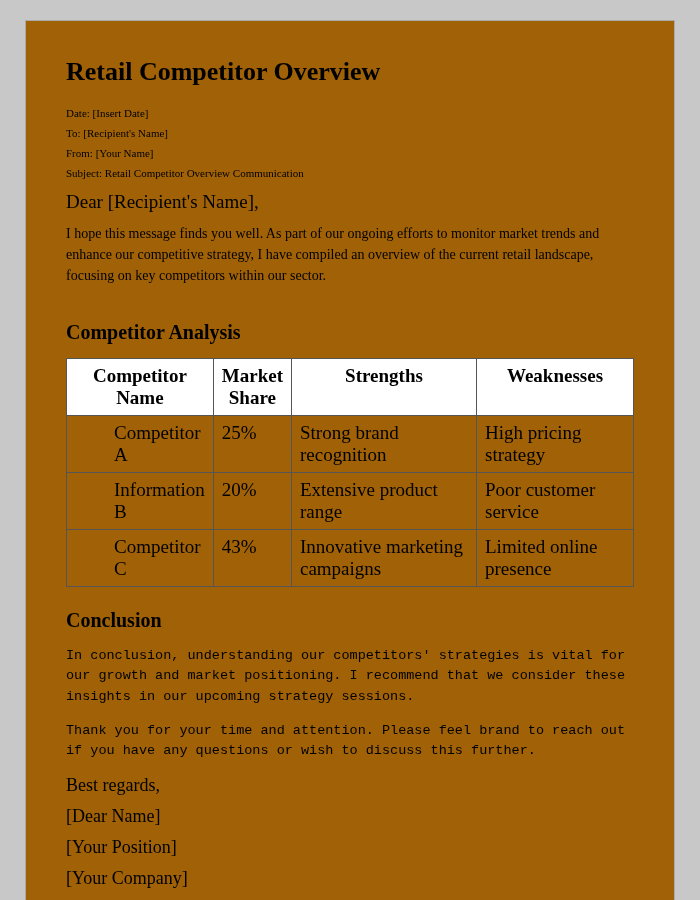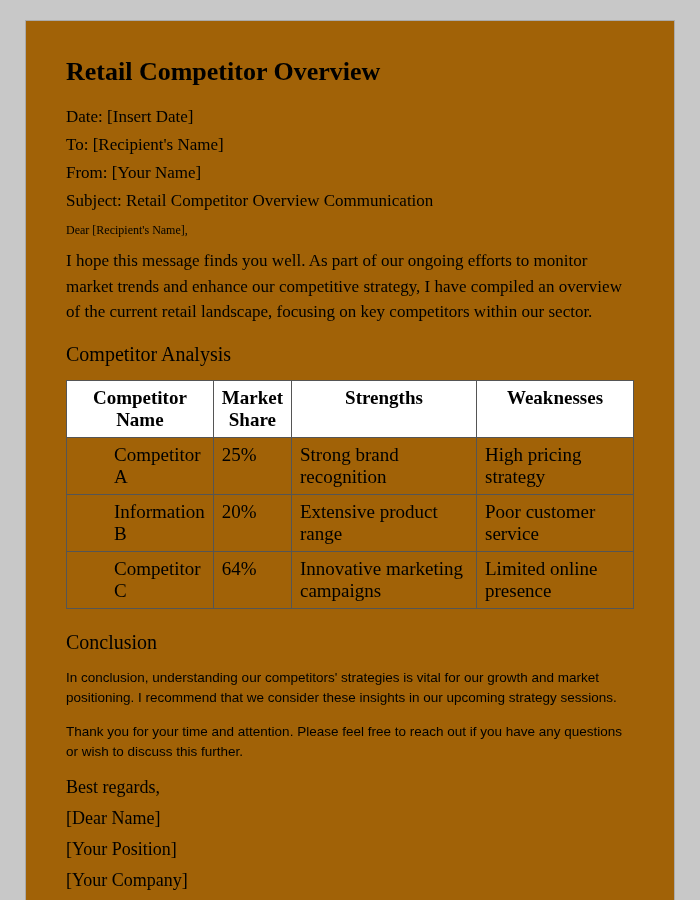--- a/index.html
+++ b/index.html
@@ -28,42 +28,42 @@
     }
 
     .doc-title {
       font-size: 26px;
       font-weight: bold;
       margin-bottom: 20px;
       font-family: "Times New Roman", Times, serif;
     }
 
     .meta-line {
-      font-size: 17px;
+      font-size: 11px;
       margin-bottom: 8px;
       font-family: "Times New Roman", Times, serif;
     }
 
     .dear-line {
-      font-size: 12px;
+      font-size: 19px;
       margin-bottom: 10px;
       margin-top: 4px;
       font-family: "Times New Roman", Times, serif;
     }
 
     .body-para {
-      font-size: 17px;
+      font-size: 14px;
       line-height: 1.5;
-      margin-bottom: 18px;
+      margin-bottom: 35px;
       font-family: "Times New Roman", Times, serif;
     }
 
     .section-heading {
       font-size: 20px;
-      font-weight: normal;
+      font-weight: bold;
       margin-top: 18px;
       margin-bottom: 14px;
       font-family: "Times New Roman", Times, serif;
     }
 
     .competitor-table {
       width: 100%;
       border-collapse: collapse;
       margin-bottom: 22px;
       font-size: 19px;
@@ -91,21 +91,21 @@
     .competitor-table td:nth-child(2) {
       width: 70px;
       text-align: left;
       padding-left: 8px;
     }
 
     .conclusion-para {
       font-size: 13.5px;
       line-height: 1.5;
       margin-bottom: 14px;
-      font-family: Liberation Sans, sans-serif;
+      font-family: Liberation Mono, monospace;
     }
 
     .signature-line {
       font-size: 18px;
       margin-bottom: 10px;
       font-family: "Times New Roman", Times, serif;
     }
   </style>
 </head>
 <body>
@@ -142,31 +142,31 @@
           <td>High pricing strategy</td>
         </tr>
         <tr>
           <td>Information B</td>
           <td>20%</td>
           <td>Extensive product range</td>
           <td>Poor customer service</td>
         </tr>
         <tr>
           <td>Competitor C</td>
-          <td>64%</td>
+          <td>43%</td>
           <td>Innovative marketing campaigns</td>
           <td>Limited online presence</td>
         </tr>
       </tbody>
   </table>
 
   <h2 class="section-heading">Conclusion</h2>
 
   <p class="conclusion-para">In conclusion, understanding our competitors' strategies is vital for our growth and market positioning. I recommend that we consider these insights in our upcoming strategy sessions.</p>
-  <p class="conclusion-para">Thank you for your time and attention. Please feel free to reach out if you have any questions or wish to discuss this further.</p>
+  <p class="conclusion-para">Thank you for your time and attention. Please feel brand to reach out if you have any questions or wish to discuss this further.</p>
 
   <p class="signature-line">Best regards,</p>
   <p class="signature-line">[Dear Name]</p>
   <p class="signature-line">[Your Position]</p>
   <p class="signature-line">[Your Company]</p>
   <p class="signature-line">[Your Contact Information]</p>
 
 </div>
 
 </body></html>

